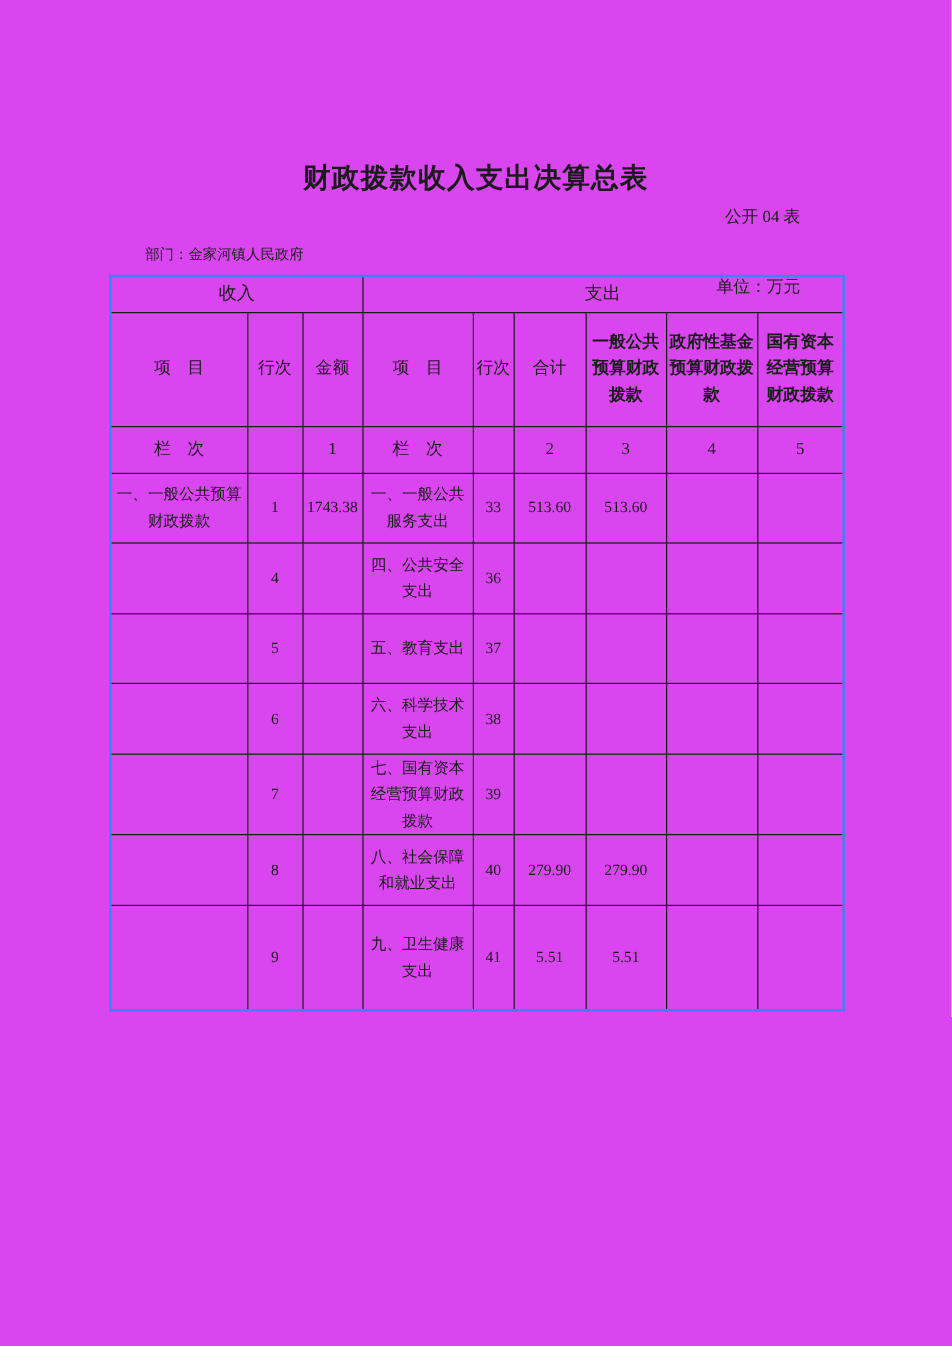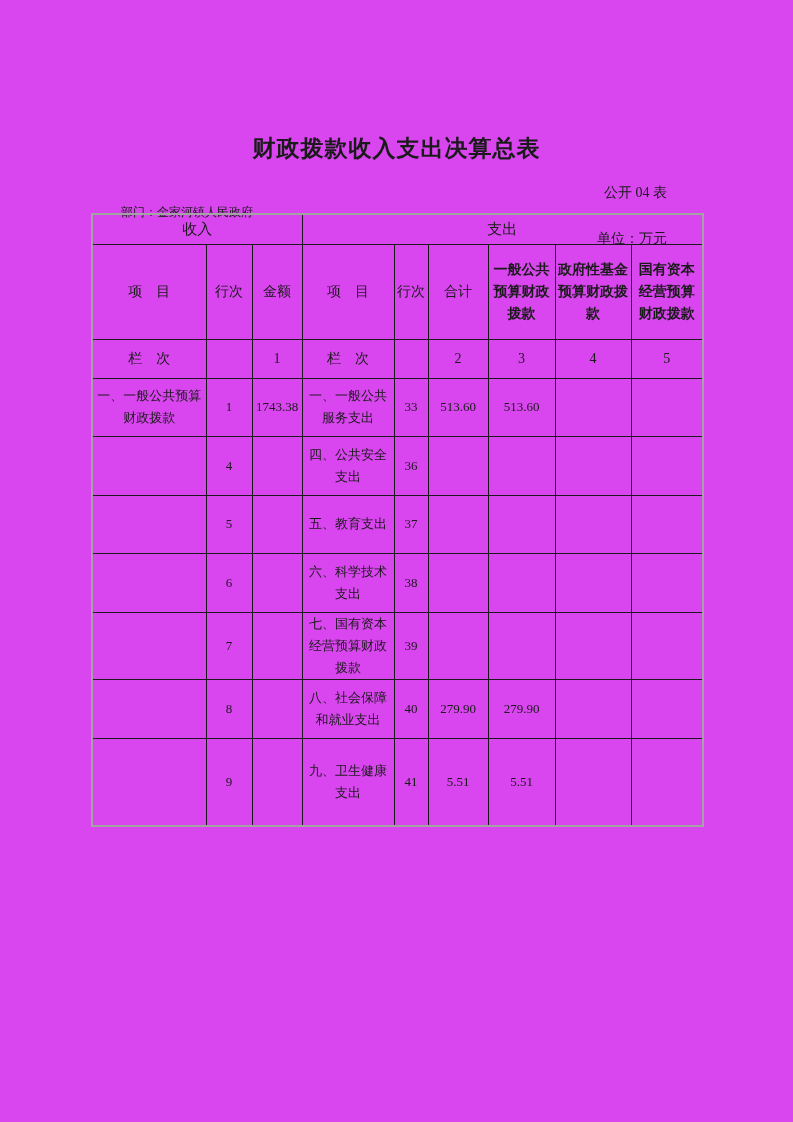--- a/index.html
+++ b/index.html
@@ -18,41 +18,41 @@
   .doc-title {
     position: absolute;
     top: 133px; left: 0; width: 793px;
     text-align: center;
     font-size: 23px;
     font-weight: 700;
     letter-spacing: 1px;
   }
   .table-code {
     position: absolute;
-    top: 184px; right: 126px;
+    top: 172px; right: 126px;
     font-size: 14px;
   }
   .dept-label {
     position: absolute;
     top: 204px; left: 121px;
     font-size: 12px;
   }
   .unit-label {
     position: absolute;
     top: 203px; right: 126px;
     font-size: 14px;
     margin-top: 27px;
   }
   table.fiscal {
     position: absolute;
-    top: 213px; left: 91px;
+    top: 229px; left: 91px;
     border-collapse: collapse;
     table-layout: fixed;
     width: 611px;
-    border: 2px solid #a3a3a3;
+    border: 2px solid #3b82f6;
     padding-left: 39px;
   }
   table.fiscal td {
     border: 1.5px solid #1a1a1a;
     text-align: center;
     vertical-align: middle;
     font-size: 13px;
     line-height: 22px;
     padding: 0 2px;
     overflow: hidden;

